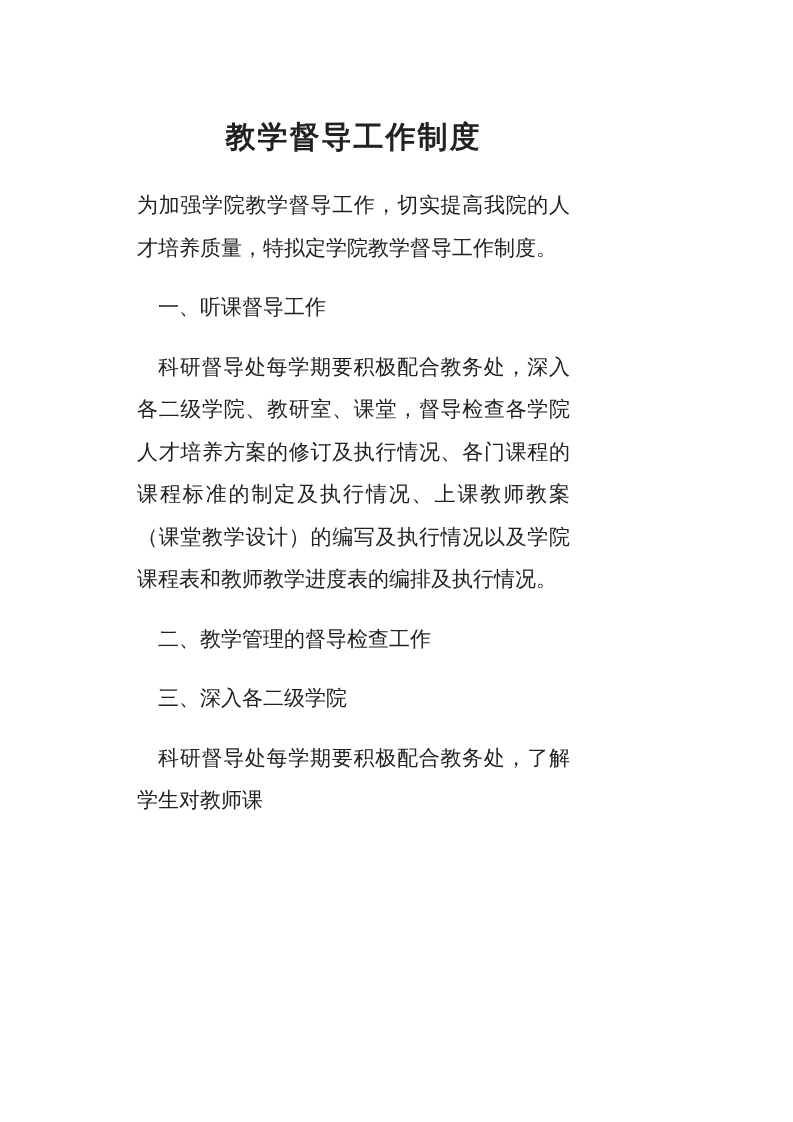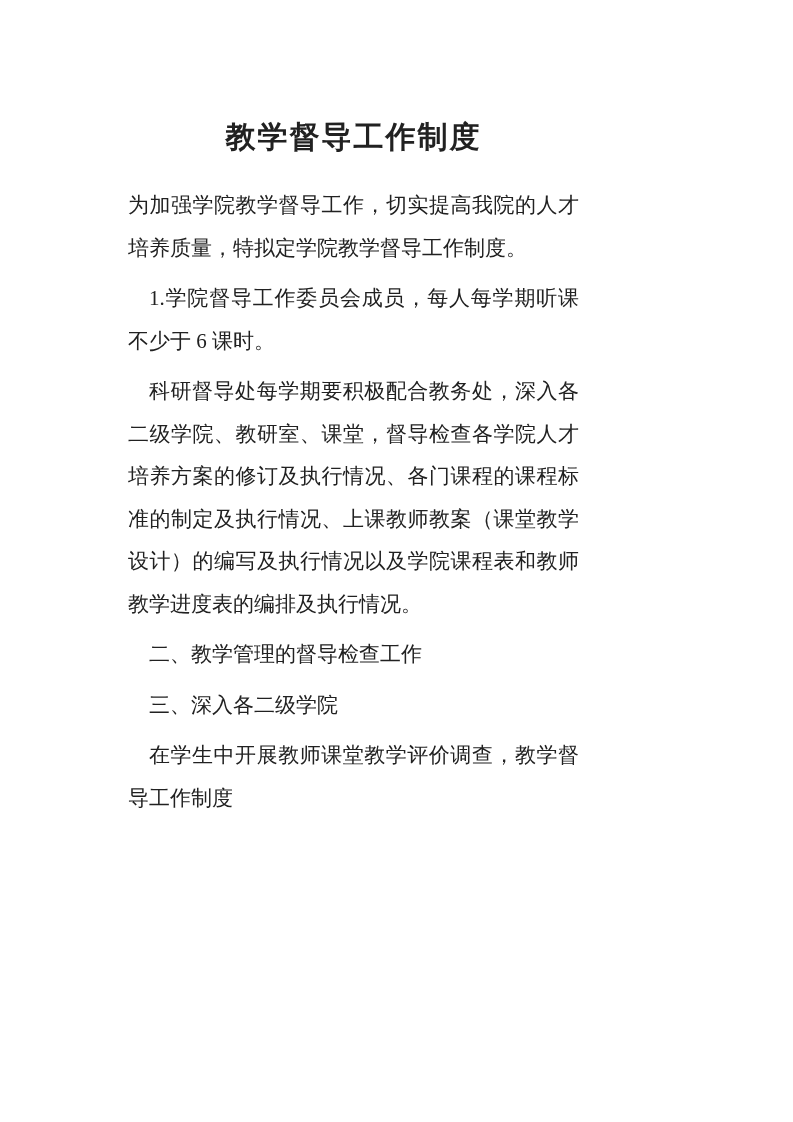--- a/index.html
+++ b/index.html
@@ -30,34 +30,34 @@
   }
   .content {
     margin-top: 22px;
     padding: 0 120px;
     font-size: 21px;
     line-height: 42.5px;
     text-align: justify;
     text-justify: inter-ideograph;
   }
   .para {
-    margin: 8px;
+    margin: 17px;
     padding: 0;
   }
   .indent {
     text-indent: 1em;
   }
 </style>
 </head>
 <body>
 
 <div class="page">
   <h1 class="title">教学督导工作制度</h1>
 
   <div class="content">
     <p class="para">为加强学院教学督导工作，切实提高我院的人才培养质量，特拟定学院教学督导工作制度。</p>
-    <p class="para indent">1.学院督导工作委员会成员，每人每学期听课不少于 6 课时。</p>
+    <p class="para indent">一、听课督导工作</p>
     <p class="para indent">科研督导处每学期要积极配合教务处，深入各二级学院、教研室、课堂，督导检查各学院人才培养方案的修订及执行情况、各门课程的课程标准的制定及执行情况、上课教师教案（课堂教学设计）的编写及执行情况以及学院课程表和教师教学进度表的编排及执行情况。</p>
     <p class="para indent">二、教学管理的督导检查工作</p>
     <p class="para indent">三、深入各二级学院</p>
-    <p class="para indent">在学生中开展教师课堂教学评价调查，教学督导工作制度</p>
+    <p class="para indent">科研督导处每学期要积极配合教务处，了解学生对教师课</p>
   </div>
 </div>
 
 </body></html>

